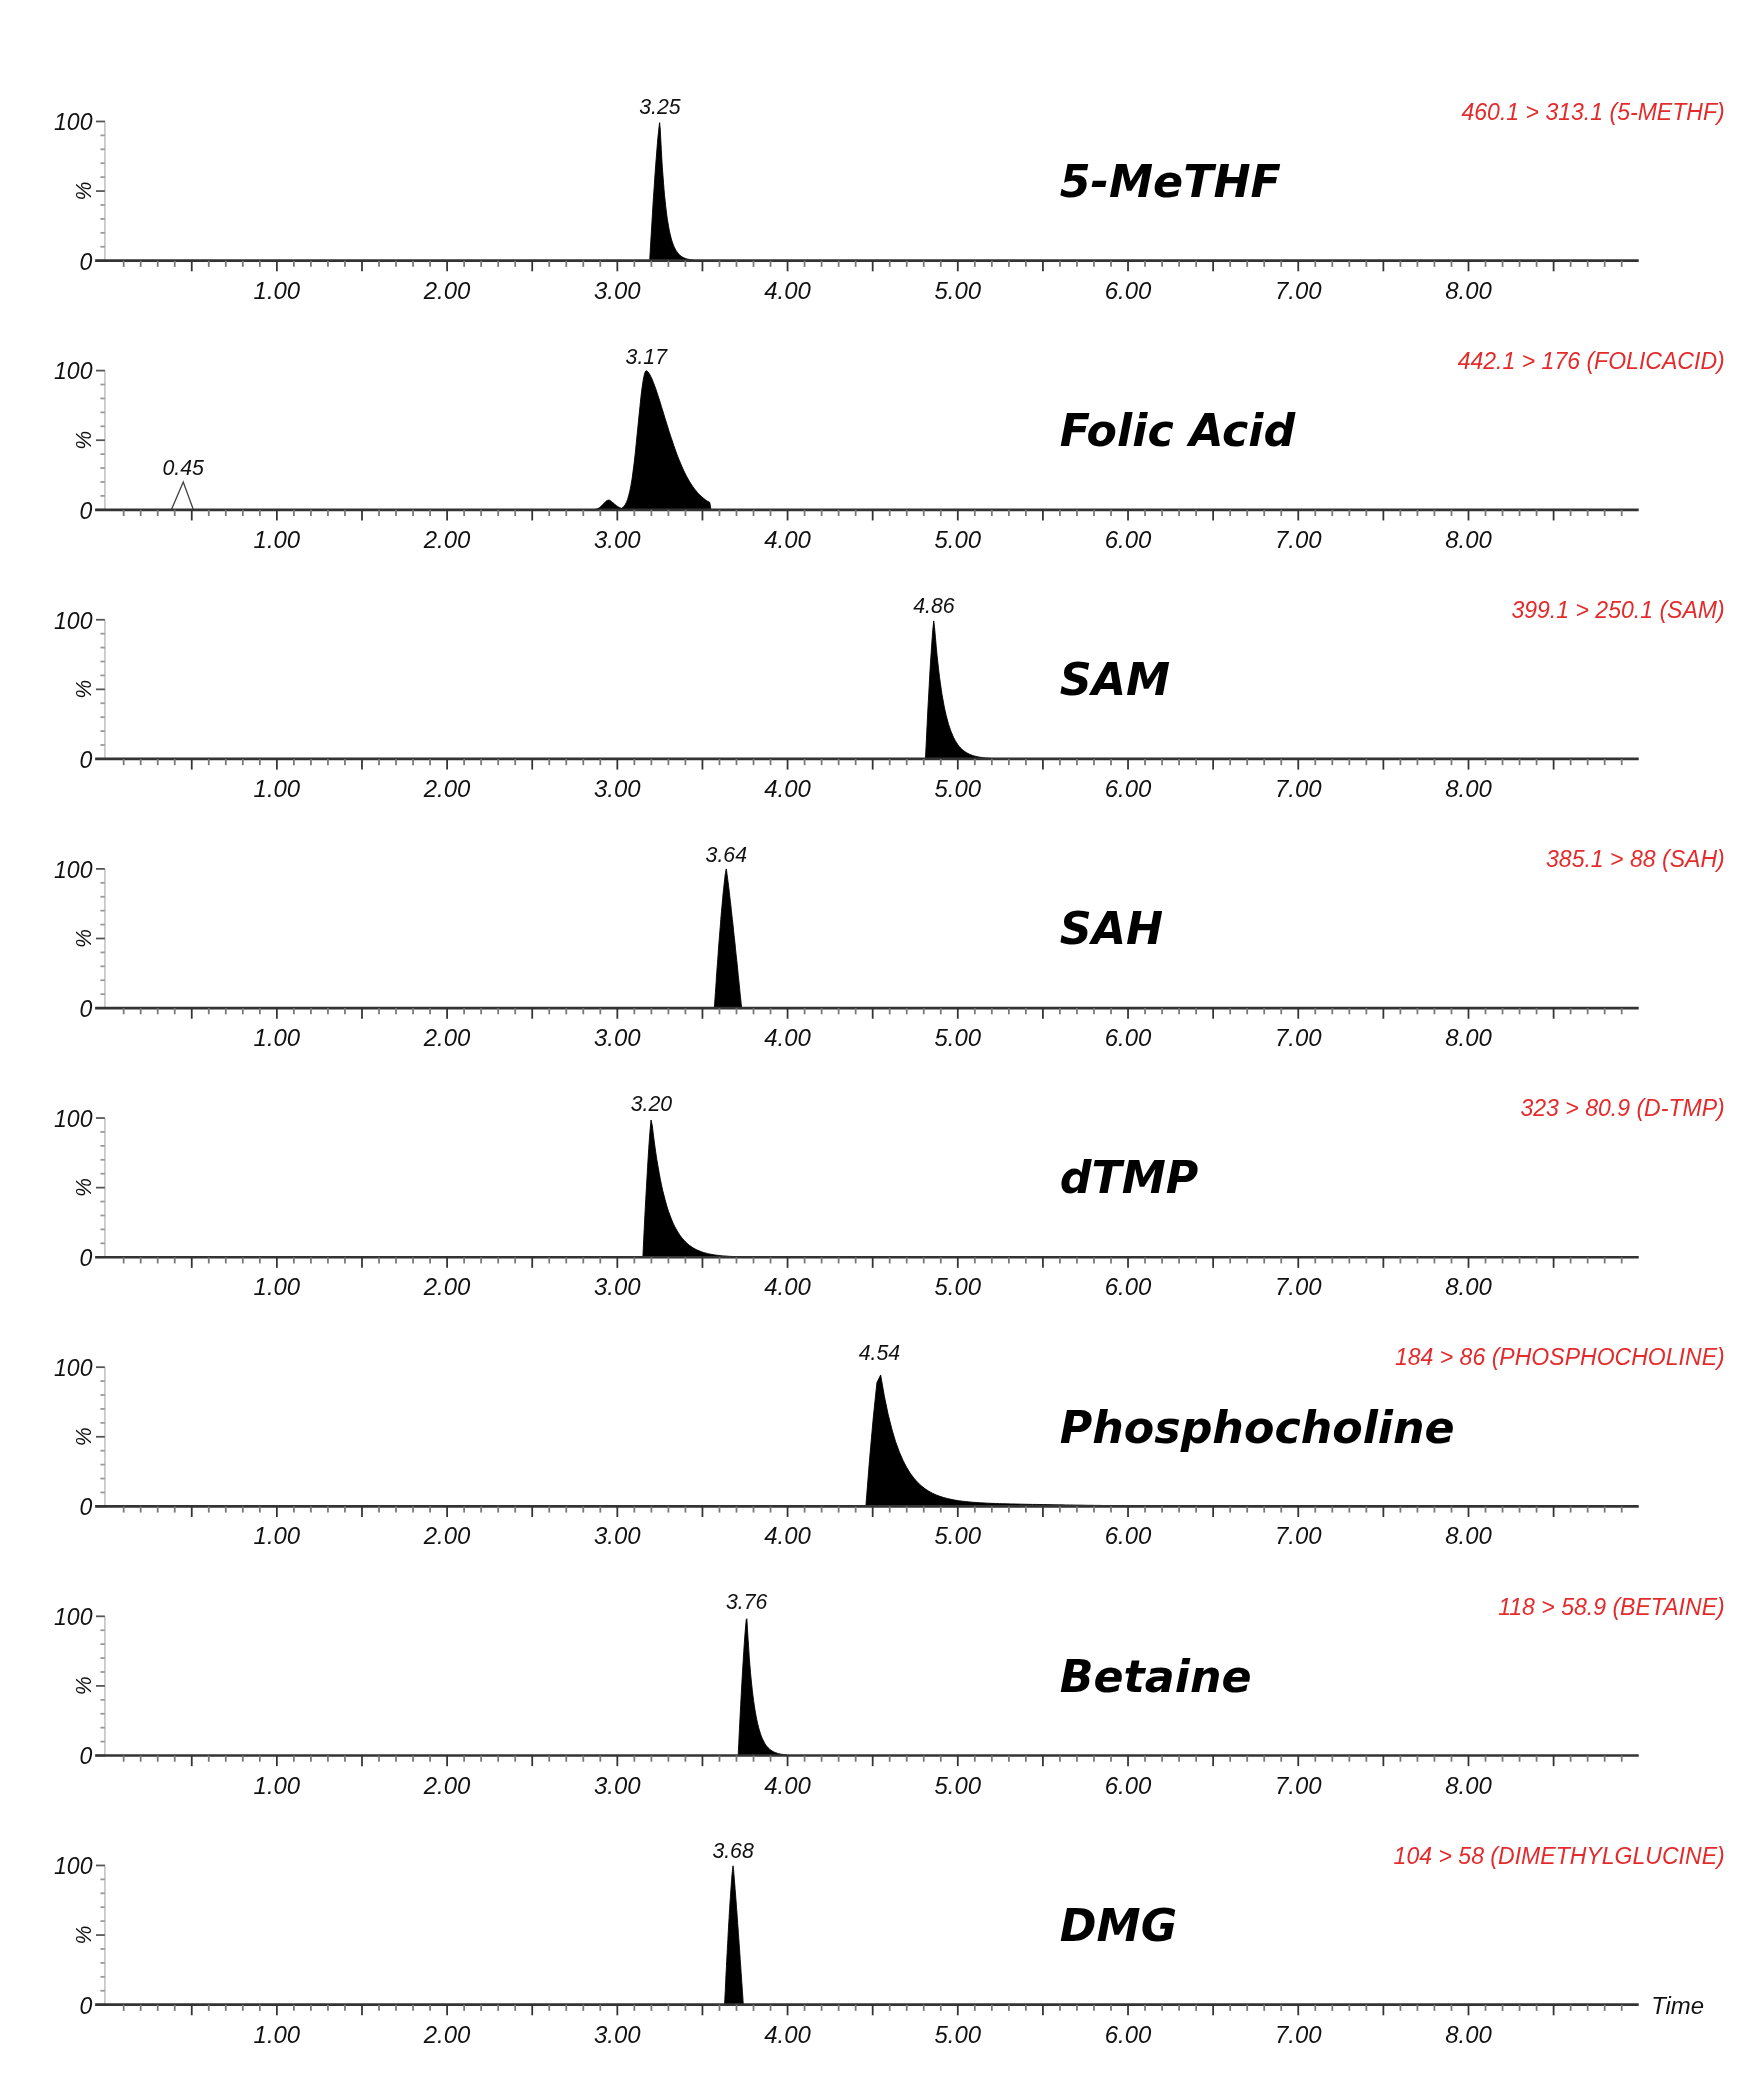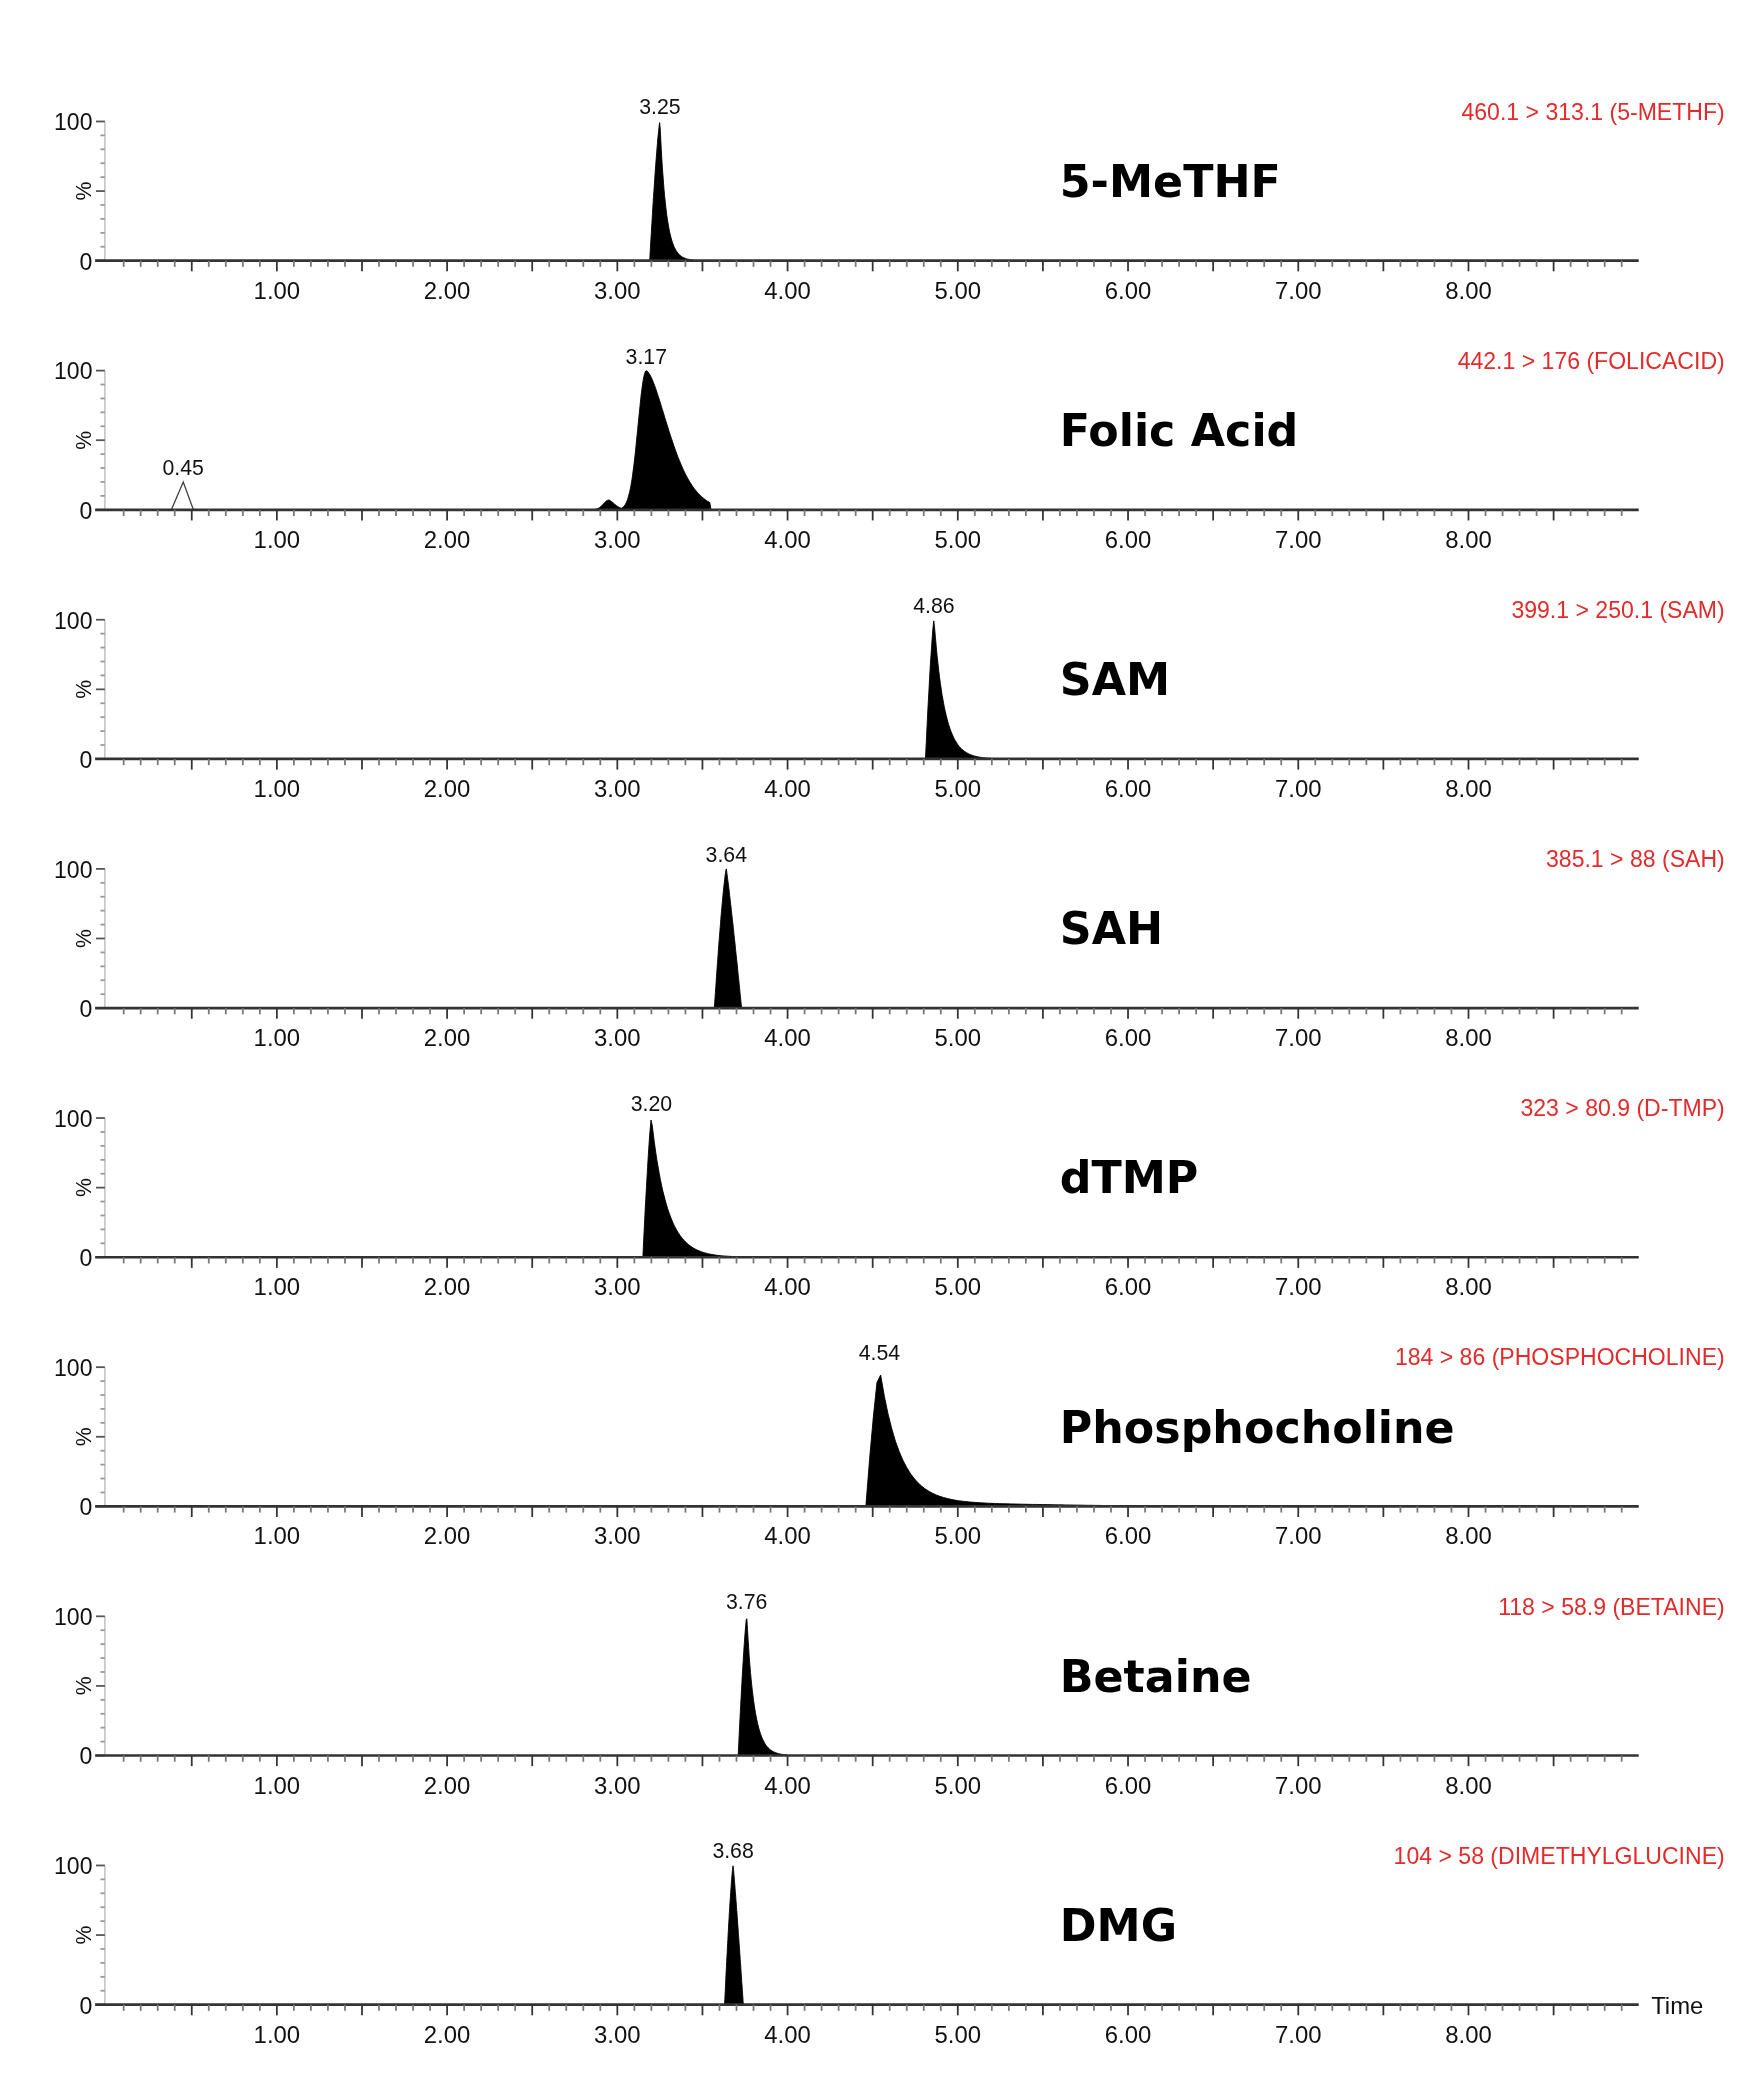--- a/index.html
+++ b/index.html
@@ -1,18 +1,18 @@
 <!DOCTYPE html>
 <html style="font-size:14px"><head>
 <meta charset="utf-8">
 <style>
   html, body { margin: 0; padding: 0; background: #ffffff; }
   body { width: 1756px; height: 2088px; position: relative; overflow: hidden;
          font-family: "Liberation Sans", sans-serif; }
-  #figure { position: absolute; left: 0; top: 0; width: 1756px; height: 1546px; }
+  #figure { position: absolute; left: 0; top: 0; width: 1756px; height: 1546px; font-style: italic; }
   svg text { font-family: "Liberation Sans", sans-serif; }
   .compound-label { font-family: "DejaVu Sans", sans-serif; font-weight: bold; }
 </style>
 </head>
 <body>
 
 <div id="figure">
   <svg id="chart-svg" width="1756" height="2088" viewBox="0 0 1980 2355" xmlns="http://www.w3.org/2000/svg">
       <g>
         <line x1="118" y1="137" x2="118" y2="294" stroke="#c8c8c8" stroke-width="2"></line>

